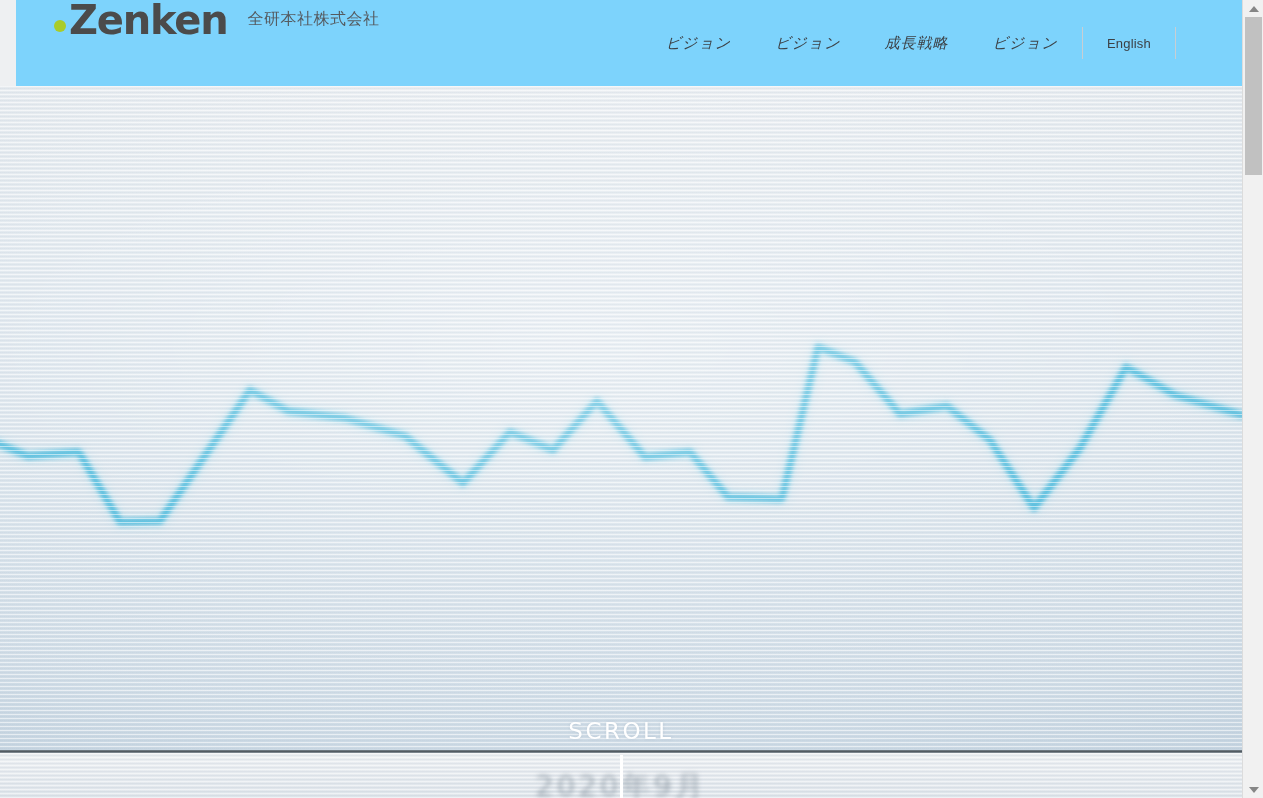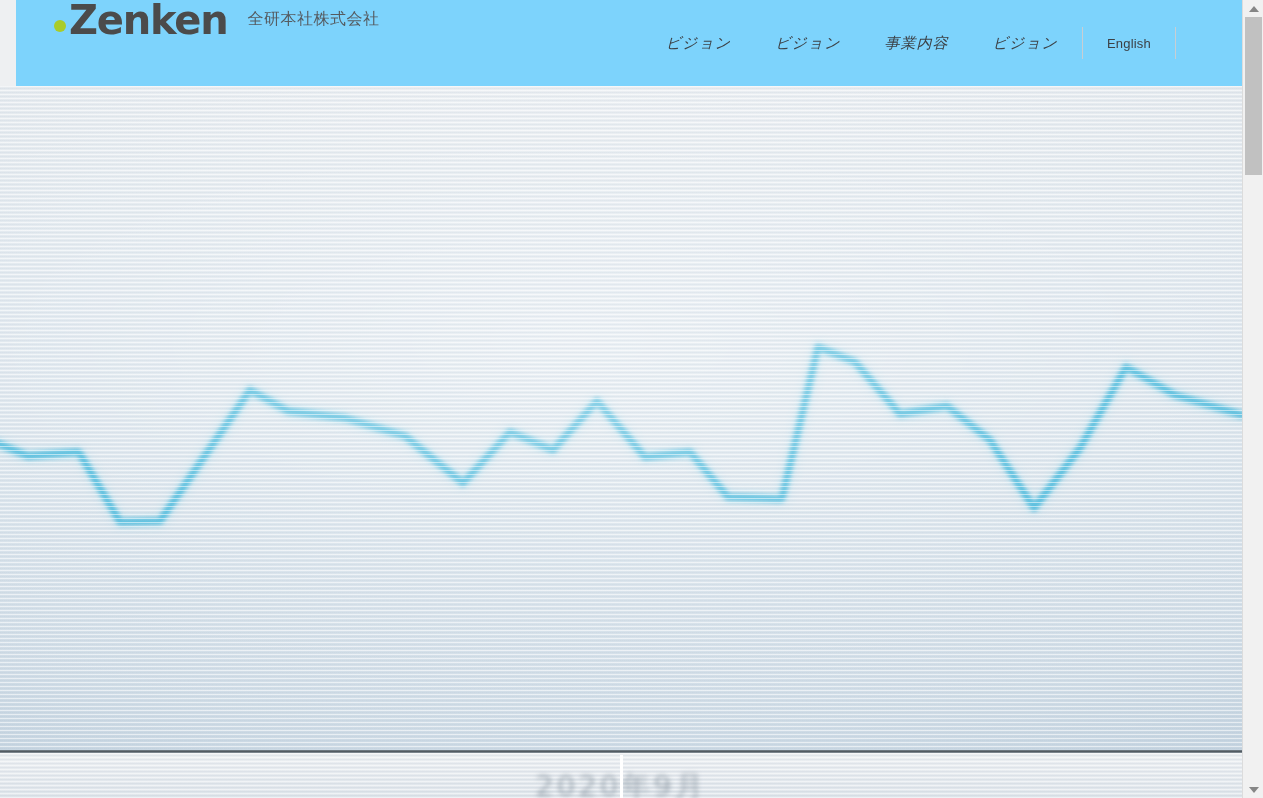--- a/index.html
+++ b/index.html
@@ -168,21 +168,21 @@
         <div class="logo">
           <span class="logo-dot"></span>
           <span>Zenken</span>
         </div>
         <div class="logo-sub">全研本社株式会社</div>
       </div>
 
       <nav class="nav">
         <div class="nav-item">ビジョン</div>
         <div class="nav-item">ビジョン</div>
-        <div class="nav-item">事業内容</div>
+        <div class="nav-item">成長戦略</div>
         <div class="nav-item">ビジョン</div>
         <div class="nav-div"></div>
         <div class="nav-lang">English</div>
         <div class="nav-div"></div>
       </nav>
 
     </div>
 
     <div class="hero">
 
@@ -198,20 +198,21 @@
         <g transform="translate(0,-86)">
           <polyline id="chart-glow" fill="none" stroke="#7fd3ea" stroke-width="12" stroke-linejoin="round" stroke-linecap="round" opacity="0.30" filter="url(#glow)" points="-30,432 28,456 78,452 80,454 120,522 160,521 250,390 288,411 345,418 405,436 463,483 510,432 553,450 597,401 645,457 690,452 728,497 780,499 782,498 818,347 855,362 900,414 947,406 990,440 1034,508 1080,448 1126,367 1175,395 1242,415"></polyline>
           <polyline id="chart-line" fill="none" stroke="#45b9dd" stroke-width="7" stroke-linejoin="round" stroke-linecap="round" filter="url(#softblur)" points="-30,432 28,456 78,452 80,454 120,522 160,521 250,390 288,411 345,418 405,436 463,483 510,432 553,450 597,401 645,457 690,452 728,497 780,499 782,498 818,347 855,362 900,414 947,406 990,440 1034,508 1080,448 1126,367 1175,395 1242,415"></polyline>
         </g>
       </svg>
 
       <div class="vignette"></div>
       <div class="scanlines"></div>
     </div>
 
+    <div class="scroll-label">SCROLL</div>
     <div class="scroll-line"></div>
 
     <div class="hr-dark"></div>
 
     <div class="below">
       <div class="scanlines2"></div>
       <div class="below-head">2020年9月</div>
     </div>
 
   </div>

